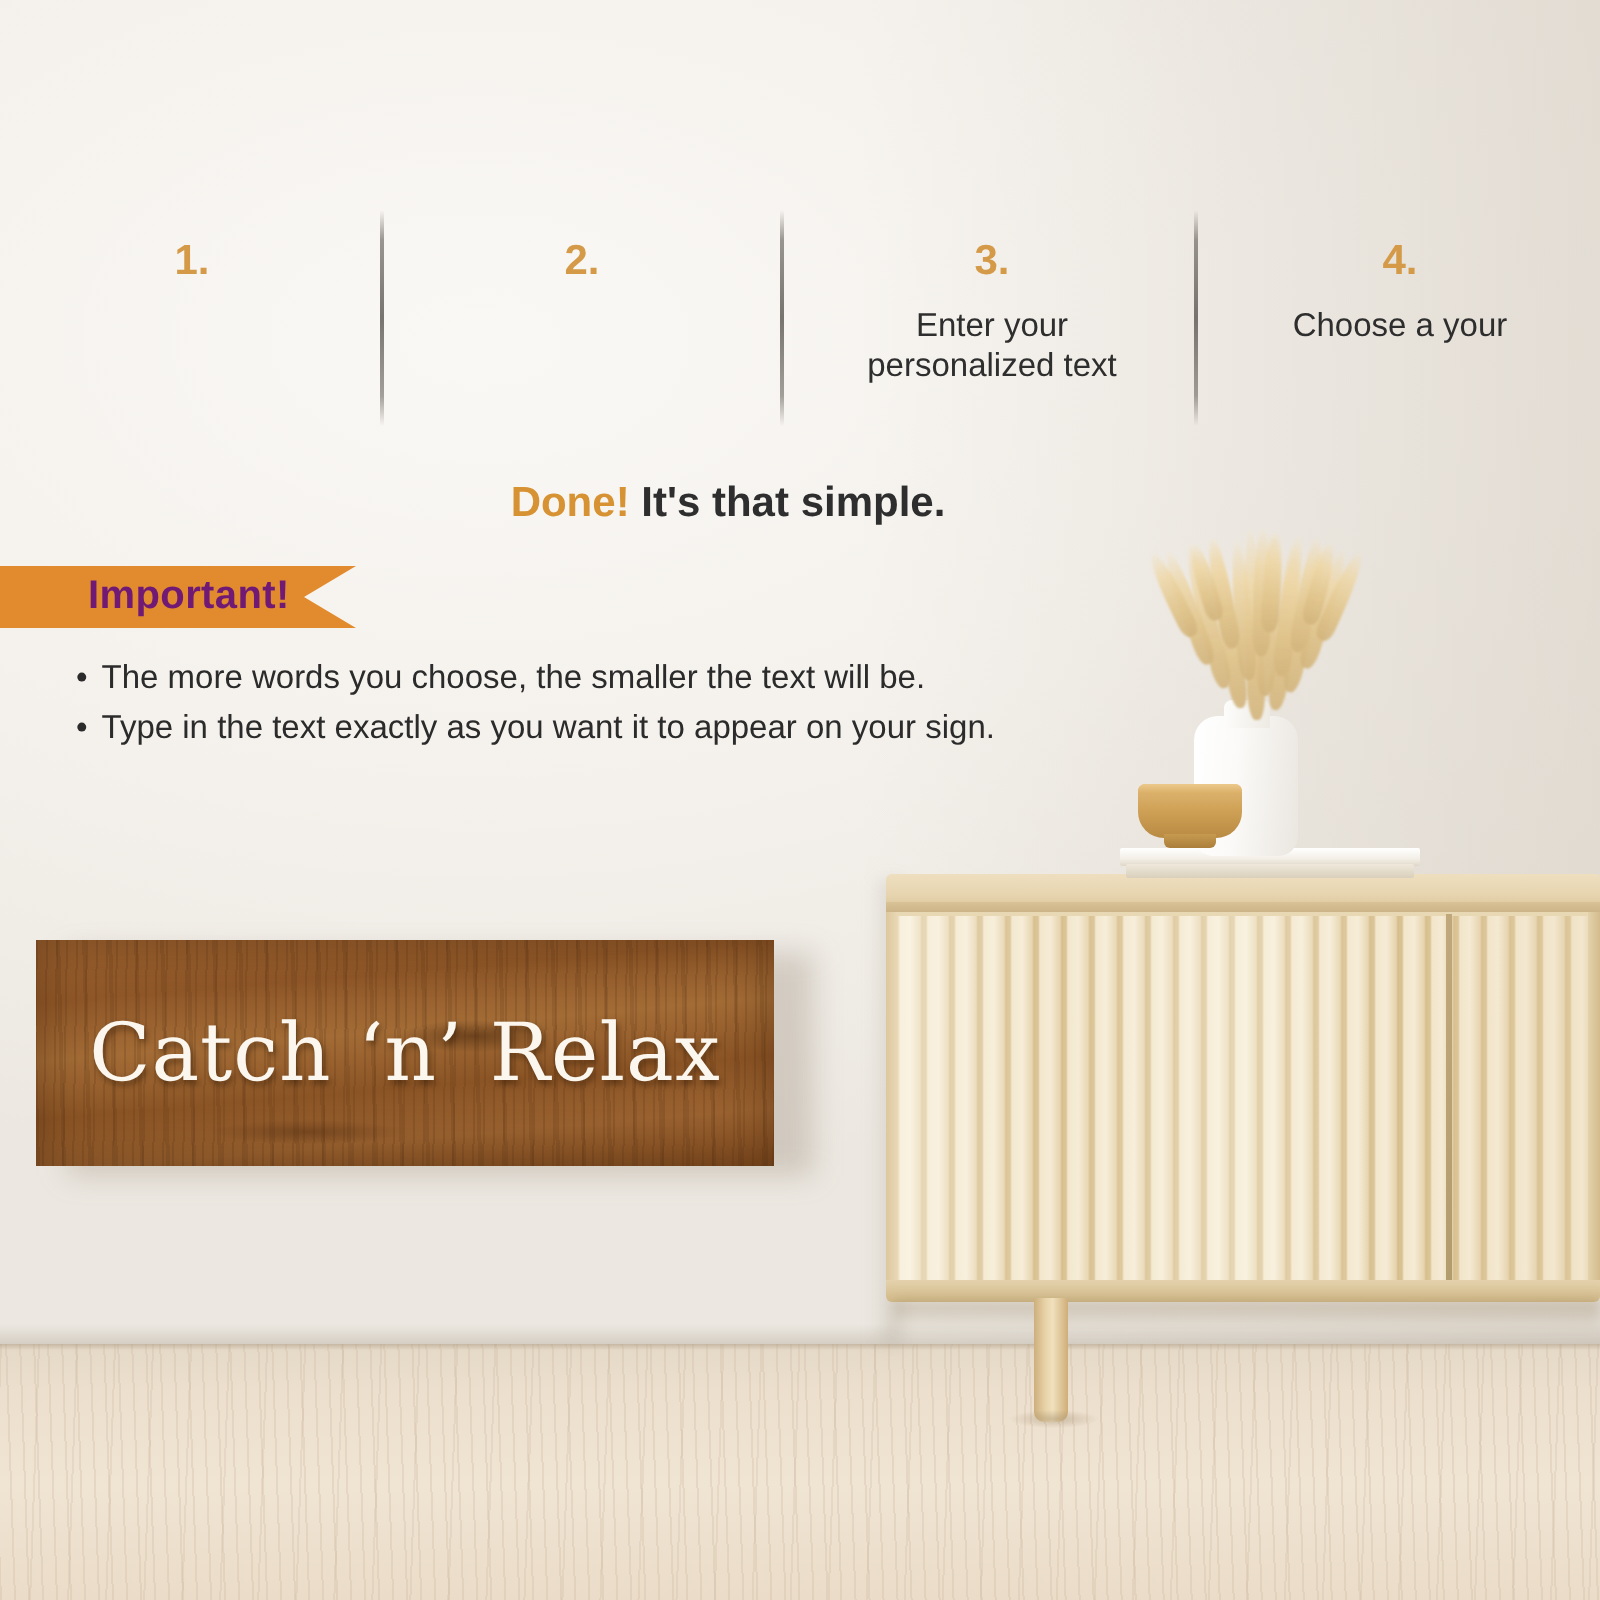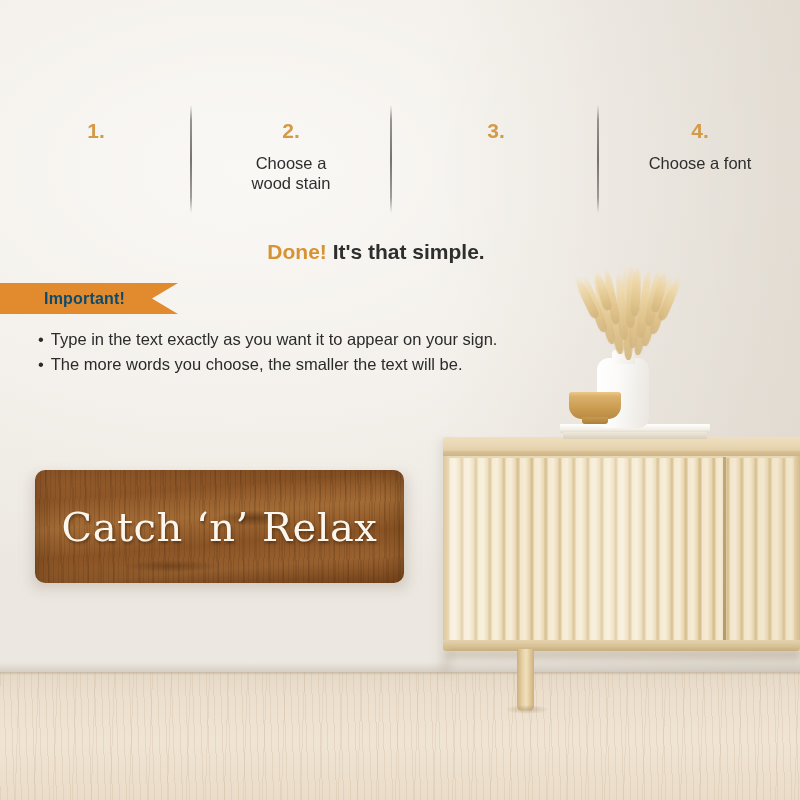--- a/index.html
+++ b/index.html
@@ -208,22 +208,22 @@
   
   .sign-shadow {
     position: absolute;
     left: 33px; top: 476px; width: 374px; height: 112px;
     background: rgba(120,100,80,.24);
     filter: blur(7px);
     border-radius: 2px;
   }
   .sign {
     position: absolute;
-    left: 35px; top: 470px; width: 369px; height: 113px;
-    border-radius: 10px;
+    left: 18px; top: 470px; width: 369px; height: 113px;
+    border-radius: 0;
     overflow: hidden;
     background:
       repeating-linear-gradient(91deg,
         rgba(92,52,20,.22) 0px, rgba(92,52,20,.22) 1px,
         rgba(255,255,255,0) 1px, rgba(255,255,255,0) 5px),
       repeating-linear-gradient(88.5deg,
         rgba(60,32,10,.13) 0px, rgba(60,32,10,.13) 2px,
         rgba(255,255,255,0) 2px, rgba(255,255,255,0) 13px),
       linear-gradient(175deg, #9c6230 0%, #8f5728 22%, #a36c36 42%,
                                #8b5425 62%, #9a6230 80%, #804b20 100%);
@@ -299,41 +299,41 @@
       rgba(150,146,140,0) 0%, rgba(120,116,110,.75) 14%,
       rgba(105,101,96,.9) 50%, rgba(125,121,115,.7) 86%,
       rgba(150,146,140,0) 100%);
   }
   .divider.d1 { left: 190px; }
   .divider.d2 { left: 390px; }
   .divider.d3 { left: 597px; }
 
   .done-line {
     position: absolute;
-    left: 12px; top: 240px; width: 728px;
+    left: 0; top: 240px; width: 728px;
     text-align: center;
     font-size: 21px;
     font-weight: bold;
     color: #2e2e2e;
   }
   .done-word { color: #d69233; }
 
   .ribbon {
     position: absolute;
     left: 0; top: 283px;
     width: 178px; height: 31px;
     background: #e28b2e;
     clip-path: polygon(0 0, 178px 0, 152px 50%, 178px 100%, 0 100%);
     display: flex; align-items: center;
   }
   .ribbon-label {
     margin-left: 44px;
-    font-size: 16px;
+    font-size: 20px;
     font-weight: bold;
-    color: #0c4a6e;
+    color: #701a75;
     letter-spacing: .2px;
   }
 
   .bullets {
     position: absolute;
     left: 38px; top: 327px;
     width: 600px;
   }
   .bullet {
     font-size: 16.5px;
@@ -416,41 +416,41 @@
   <div class="divider d1"></div>
   <div class="divider d2"></div>
   <div class="divider d3"></div>
 
   <div class="steps">
     <div class="step s1">
       <div class="step-num">1.</div>
     </div>
     <div class="step s2">
       <div class="step-num">2.</div>
-      <div class="step-label">Choose a<br>wood stain</div>
     </div>
     <div class="step s3">
       <div class="step-num">3.</div>
+      <div class="step-label">Enter your<br>personalized text</div>
     </div>
     <div class="step s4">
       <div class="step-num">4.</div>
-      <div class="step-label">Choose a font</div>
+      <div class="step-label">Choose a your</div>
     </div>
   </div>
 
   <div class="done-line">
     <span class="done-word">Done!</span><span>&nbsp;</span><span>It's that simple.</span>
   </div>
 
   <div class="ribbon">
     <span class="ribbon-label">Important!</span>
   </div>
 
   <div class="bullets">
     <div class="bullet">
+      <span class="bullet-dot">•</span><span>The more words you choose, the smaller the text will be.</span>
+    </div>
+    <div class="bullet">
       <span class="bullet-dot">•</span><span>Type in the text exactly as you want it to appear on your sign.</span>
     </div>
-    <div class="bullet">
-      <span class="bullet-dot">•</span><span>The more words you choose, the smaller the text will be.</span>
-    </div>
   </div>
 
 </div>
 
 </body></html>

